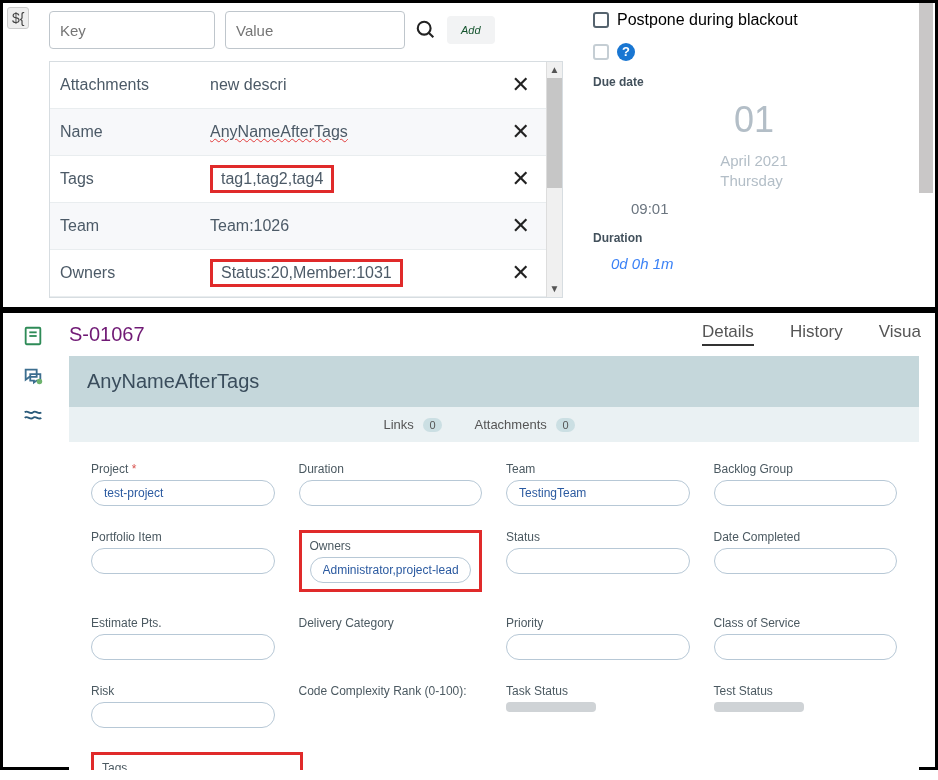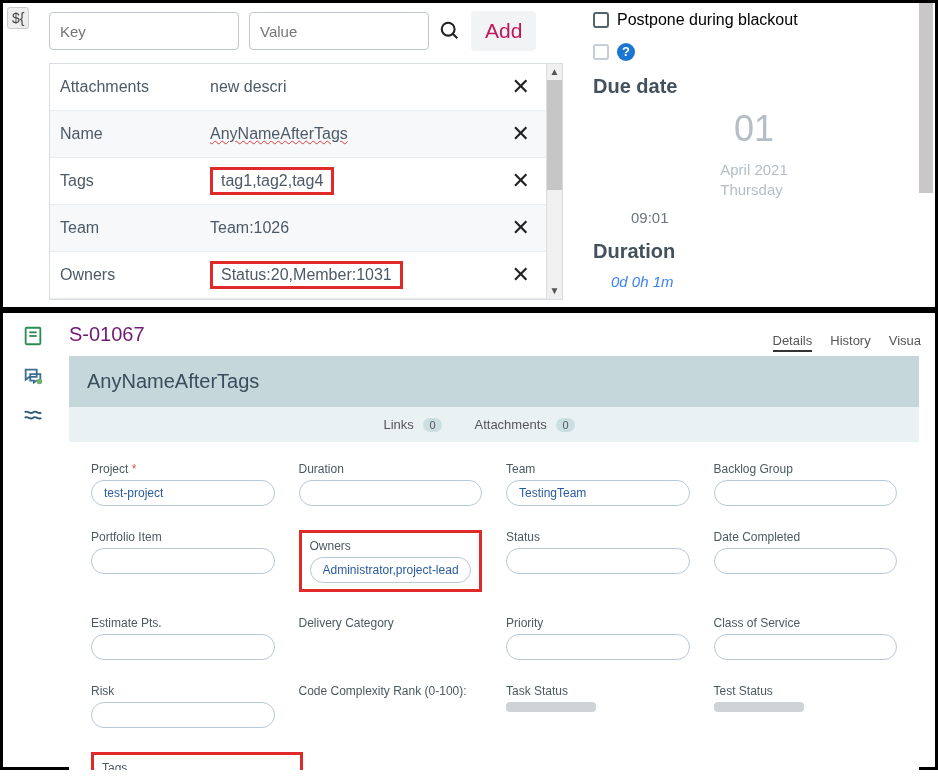--- a/index.html
+++ b/index.html
@@ -9,24 +9,24 @@
   .bottom-frame { height: 460px; position: relative; }
 
   
   .top-inner { display: flex; height: 100%; }
   .dollar-badge { position: absolute; left: 4px; top: 4px; font-size: 14px; color: #444; background: #eee; border: 1px solid #ccc; border-radius: 3px; padding: 2px 4px; }
   .left-col { flex: 0 0 560px; padding: 8px 0 0 46px; }
   .right-col { flex: 1; padding: 8px 20px 0 30px; position: relative; }
 
   .kv-inputs { display: flex; gap: 10px; align-items: center; margin-bottom: 12px; }
   .kv-inputs input { height: 38px; border: 1px solid #bfc6cc; border-radius: 4px; padding: 0 10px; font-size: 15px; color: #777; }
-  .kv-inputs .key { width: 190px; }
+  .kv-inputs .key { width: 166px; }
   .kv-inputs .value { width: 180px; }
   .search-ico { width: 22px; height: 22px; color: #222; }
-  .add-btn { background: #f2f3f4; color: #be185d; border: none; border-radius: 4px; padding: 8px 14px; font-size: 21px; }
+  .add-btn { background: #f2f3f4; color: #14532d; border: none; border-radius: 4px; padding: 8px 14px; font-size: 11px; font-style: italic; }
 
   .kv-table { border: 1px solid #d7dde1; }
   .kv-scroll { display: flex; }
   .kv-rows { flex: 1; }
   .kv-row { display: flex; align-items: center; height: 47px; padding: 0 10px; border-bottom: 1px solid #e9edef; font-size: 16px; color: #4c5a67; }
   .kv-row:nth-child(even) { background: #f7f8fa; }
   .kv-row .klabel { width: 150px; }
   .kv-row .kval  { flex: 1; position: relative; }
   .kv-row .close { font-size: 22px; color: #222; cursor: pointer; padding: 0 6px; }
   .red-underline { text-decoration: underline wavy #e13c3c; text-decoration-thickness: 1px; }
@@ -37,33 +37,33 @@
   .sb-track { flex: 1; }
 
   .right-scroll { position: absolute; right: 2px; top: 0; width: 14px; height: 190px; background: #c9c7c7; }
 
   .chk-line { display: flex; align-items: center; gap: 8px; font-size: 16px; margin-bottom: 14px; }
   .chk-line .cb { width: 16px; height: 16px; border: 2px solid #55636e; border-radius: 3px; }
   .chk-line.disabled { color: #b5c0c8; }
   .chk-line.disabled .cb { border-color: #c5ced4; }
   .help-circle { width: 18px; height: 18px; background: #1976d2; color: #fff; border-radius: 50%; font-size: 13px; font-weight: bold; text-align: center; line-height: 18px; }
 
-  .section-h { font-size: 20px; font-weight: 600; color: #43515c; margin: 8px 0 10px; }
+  .section-h { font-size: 12px; font-weight: 600; color: #43515c; margin: 8px 0 10px; }
   .date-block { display: flex; align-items: center; gap: 10px; color: #b3bec7; flex-direction: column; }
   .date-block .big { font-size: 36px; font-weight: 300; }
   .date-block .my { font-size: 15px; line-height: 1.3; }
   .time-text { font-size: 15px; color: #6c7680; margin: 10px 0 14px 38px; }
   .dur-text { font-style: italic; color: #3b82f6; font-size: 15px; margin-left: 18px; margin-top: 6px; }
 
   
   .b-left-icons { position: absolute; left: 10px; top: 12px; width: 40px; display: flex; flex-direction: column; gap: 18px; align-items: center; }
   .ic-badge { width: 22px; height: 22px; }
   .b-content { margin-left: 66px; padding: 10px 16px 0 0; }
   .story-id { font-size: 20px; color: #701a75; margin-bottom: 10px; }
-  .tabs { position: absolute; right: 14px; top: 20px; display: flex; gap: 18px; font-size: 13px; color: #555; }
+  .tabs { position: absolute; right: 14px; top: 9px; display: flex; gap: 36px; font-size: 17px; color: #555; }
   .tabs .active { border-bottom: 2px solid #333; padding-bottom: 2px; }
   .title-band { background: #c5d7db; padding: 14px 18px; font-size: 20px; color: #3a4d5c; }
   .sub-band { background: #eaf1f3; padding: 10px 0; text-align: center; font-size: 13px; color: #555; }
   .sub-band .pill { display: inline-block; background: #cbdfe3; color: #555; border-radius: 10px; min-width: 18px; padding: 1px 6px; margin: 0 30px 0 6px; font-size: 11px; }
 
   .form-area { background: #fff; padding: 20px 22px; }
   .frow { display: flex; gap: 24px; margin-bottom: 24px; }
   .fcell { flex: 1; min-width: 0; }
   .flabel { font-size: 12px; color: #4b5961; margin-bottom: 4px; }
   .req { color: #d9534f; }

